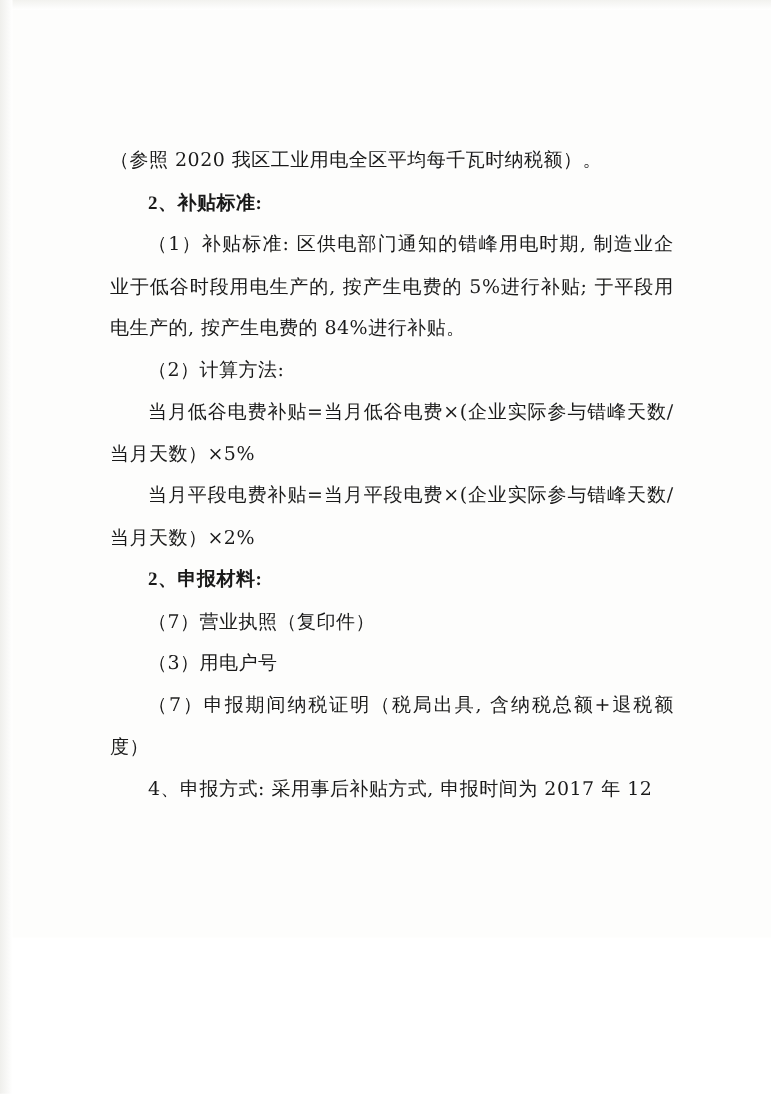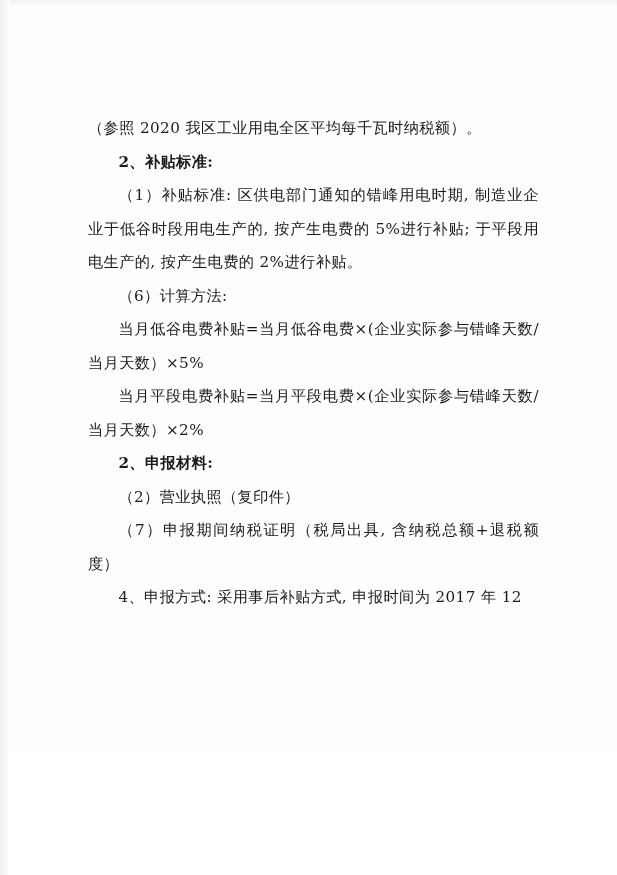--- a/index.html
+++ b/index.html
@@ -33,20 +33,21 @@
     margin: 0;
     text-indent: 0;
     white-space: pre-wrap;
     word-break: break-all;
   }
   .para.indent {
     text-indent: 2em;
   }
   .para.bold {
     font-weight: bold;
+    font-family: Liberation Serif, serif;
   }
   .para .lead {
     font-weight: normal;
   }
   
   .edge-left {
     position: absolute;
     left: 0; top: 0;
     width: 10px; height: 875px;
     background: linear-gradient(to right, #efefec, #ffffff);
@@ -61,22 +62,23 @@
 </head>
 <body>
 
 <div class="page">
   <div class="edge-top"></div>
   <div class="edge-left"></div>
 
   <div class="doc-body">
     <p class="para">（参照 2020 我区工业用电全区平均每千瓦时纳税额）。</p>
     <p class="para indent bold">2、补贴标准:</p>
-    <p class="para indent">（1）补贴标准: 区供电部门通知的错峰用电时期, 制造业企业于低谷时段用电生产的, 按产生电费的 5%进行补贴; 于平段用电生产的, 按产生电费的 2%进行补贴。</p>
-    <p class="para indent">（6）计算方法:</p>
+    <p class="para indent">（1）补贴标准: 区供电部门通知的错峰用电时期, 制造业企业于低谷时段用电生产的, 按产生电费的 5%进行补贴; 于平段用电生产的, 按产生电费的 84%进行补贴。</p>
+    <p class="para indent">（2）计算方法:</p>
     <p class="para indent">当月低谷电费补贴=当月低谷电费×(企业实际参与错峰天数/当月天数）×5%</p>
     <p class="para indent">当月平段电费补贴=当月平段电费×(企业实际参与错峰天数/当月天数）×2%</p>
     <p class="para indent bold">2、申报材料:</p>
-    <p class="para indent">（2）营业执照（复印件）</p>
+    <p class="para indent">（7）营业执照（复印件）</p>
+    <p class="para indent">（3）用电户号</p>
     <p class="para indent">（7）申报期间纳税证明（税局出具, 含纳税总额+退税额度）</p>
     <p class="para indent"><span class="lead">4、申报方式:</span><span> 采用事后补贴方式, 申报时间为 2017 年 12</span></p>
   </div>
 </div>
 
 </body></html>

